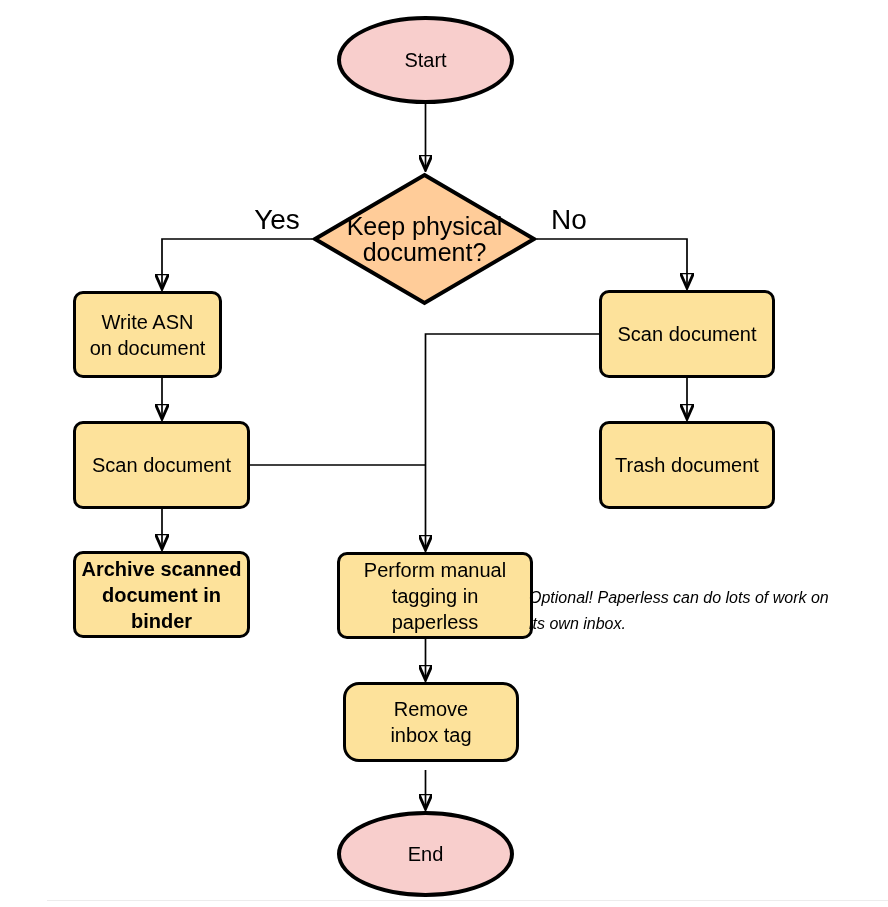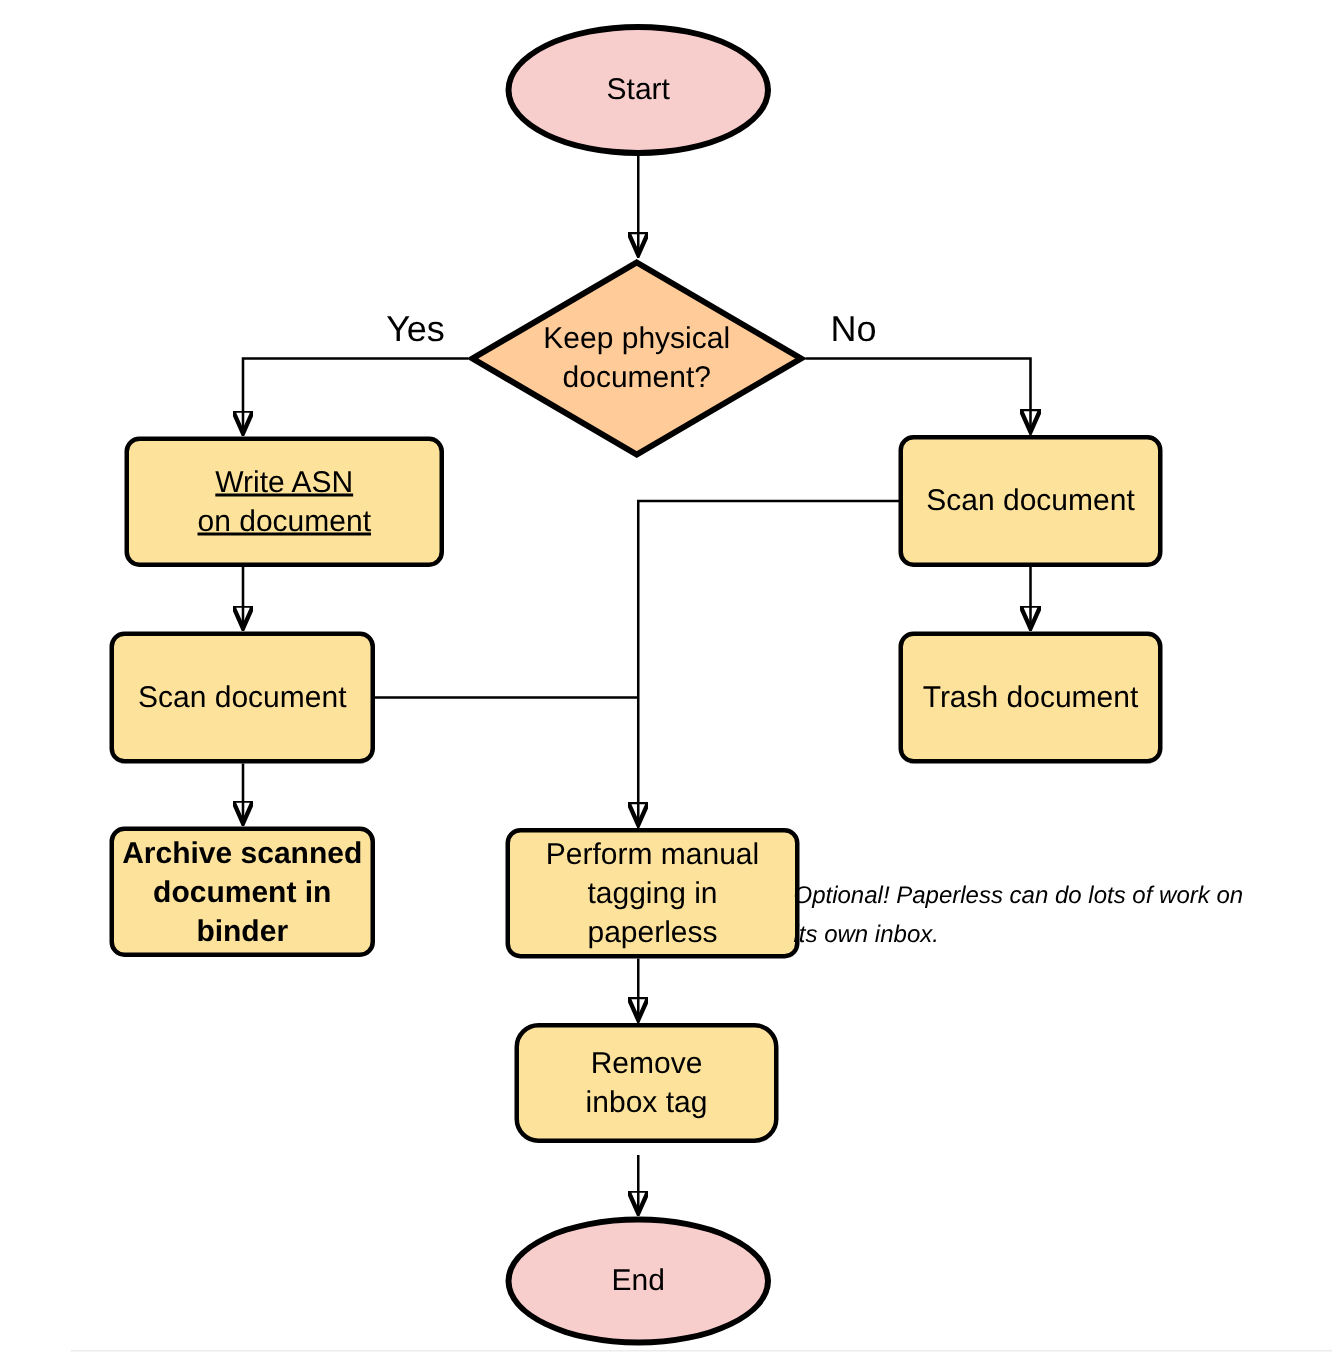--- a/index.html
+++ b/index.html
@@ -23,29 +23,29 @@
     background:var(--terminator-fill,#F8CECC);
     border:4px solid var(--stroke,#000);
     border-radius:50%;
   }
   .decision-wrap{position:absolute;}
   .decision-wrap svg{position:absolute;left:0;top:0;overflow:visible;}
   .decision-wrap .shape{fill:var(--decision-fill,#FFCC99);stroke:var(--stroke,#000);stroke-width:4;}
   .decision-label{
     position:absolute;left:0;top:0;right:0;bottom:0;
     display:flex;align-items:center;justify-content:center;
-    text-align:center;white-space:pre-line;font-size:20px;line-height:26px;
+    text-align:center;white-space:pre-line;font-size:25px;line-height:26px;
   }
-  .edge-label{position:absolute;font-size:24px;line-height:22px;text-align:center;}
+  .edge-label{position:absolute;font-size:28px;line-height:22px;text-align:center;}
   .note{position:absolute;font-style:italic;font-size:16px;line-height:26px;white-space:nowrap;}
   .separator{position:absolute;left:0;top:900px;width:888px;height:1px;background:var(--separator,#ECECEC);}
 
   #node-start   {left:290px;top:16px;width:177px;height:88px;}
   #node-decision{left:265px;top:172px;width:225px;height:134px;}
-  #node-write-asn {left:36px; top:291px;width:213px;height:87px;text-decoration:underline;}
+  #node-write-asn {left:26px; top:291px;width:149px;height:87px;}
   #node-scan-left {left:26px; top:421px;width:177px;height:88px;}
   #node-archive   {left:26px; top:551px;width:177px;height:87px;font-weight:bold;}
   #node-scan-right{left:552px;top:290px;width:176px;height:88px;}
   #node-trash     {left:552px;top:421px;width:176px;height:88px;}
   #node-tagging   {left:290px;top:552px;width:196px;height:87px;}
   #node-remove    {left:296px;top:682px;width:176px;height:80px;border-radius:16px;}
   #node-end       {left:290px;top:811px;width:177px;height:86px;}
   #label-yes{left:203px;top:209px;width:54px;}
   #label-no {left:500px;top:209px;width:44px;}
   #note{left:482px;top:585px;}

